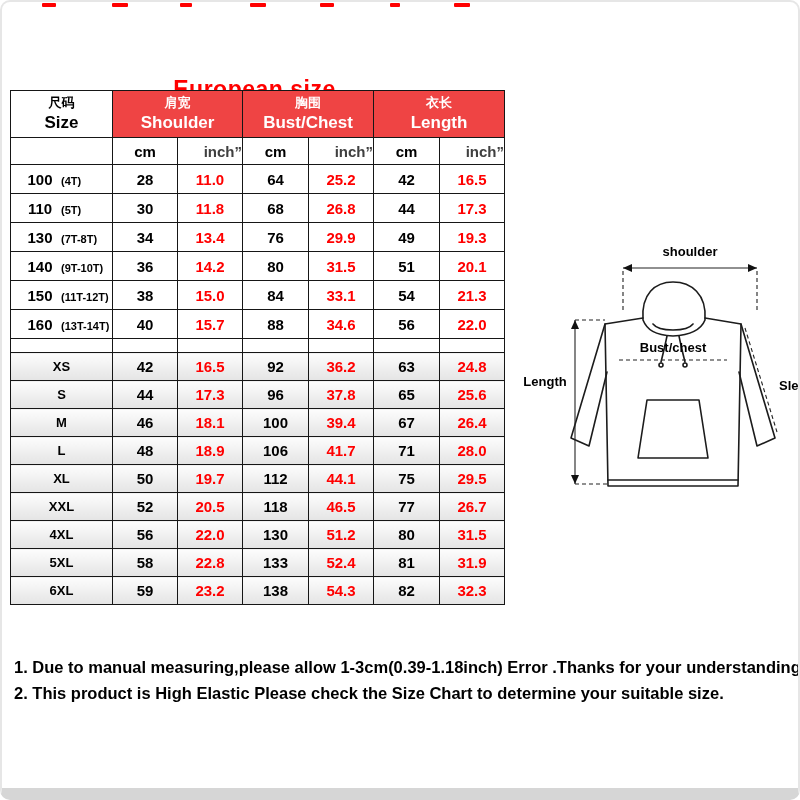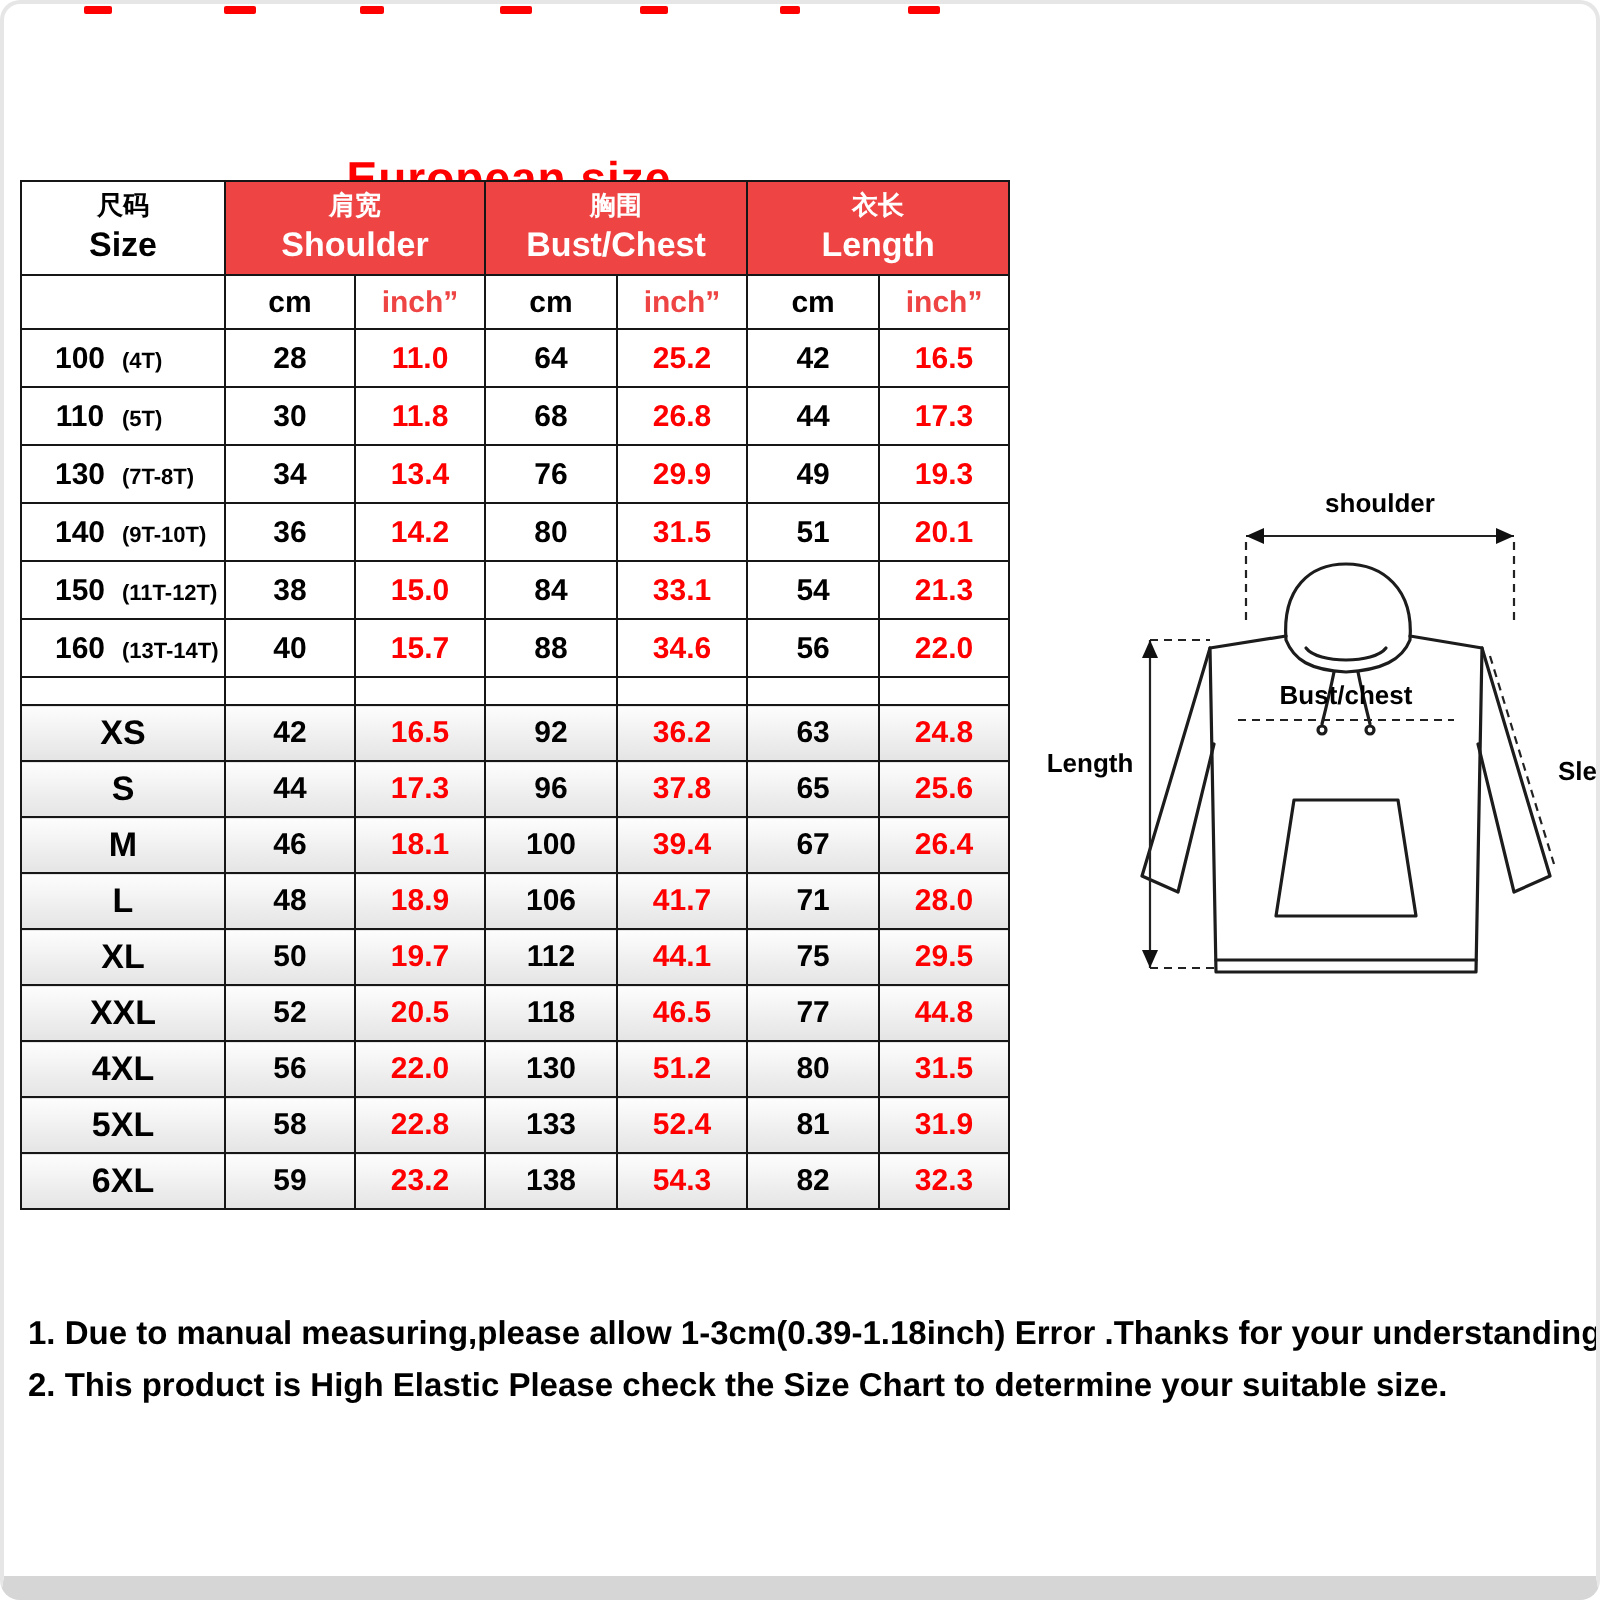--- a/index.html
+++ b/index.html
@@ -29,27 +29,27 @@
     border-collapse:collapse;table-layout:fixed;
   }
   .size-table td,.size-table th{
     border:1px solid #161616;padding:0;margin:0;text-align:center;vertical-align:middle;
     font-weight:bold;color:#000;overflow:hidden;white-space:nowrap;
   }
   th.hd{background:#ef4444;color:#fff;height:46px;font-size:17px;line-height:1.25;}
   th.hd .zh{display:block;font-size:13px;font-weight:bold;}
   th.hd-size{background:#fff;color:#000;}
   tr.unit-row td{height:26px;font-size:15px;background:#fff;}
-  td.inch-h{color:#ef4444;}
+  td.inch-h{color:#404040;text-align:right;}
   tr.kids td{height:28px;font-size:15px;background:#fff;}
   tr.kids .size-cell{text-align:left;padding-left:8px;}
   .k-size{display:inline-block;width:42px;text-align:center;}
   .k-age{display:inline-block;font-size:11px;text-align:center;}
   tr.adult td{height:27px;font-size:15px;background:linear-gradient(180deg,#fdfdfd 0%,#efefef 55%,#e4e4e4 100%);}
-  tr.adult .size-cell{font-size:17px;}
+  tr.adult .size-cell{font-size:13px;}
   td.inch{color:#f00;}
   tr.spacer td{height:13px;background:#fff;}
 
   .diagram{position:absolute;left:503px;top:238px;width:300px;height:300px;}
 
   .notes{
     position:absolute;left:12px;top:652px;width:784px;
     font-size:16.5px;font-weight:bold;color:#000;line-height:1.6;white-space:nowrap;
   }
 </style>
@@ -218,21 +218,21 @@
           <td class="cm">75</td>
           <td class="inch">29.5</td>
         </tr>
         <tr class="adult">
           <td class="size-cell">XXL</td>
           <td class="cm">52</td>
           <td class="inch">20.5</td>
           <td class="cm">118</td>
           <td class="inch">46.5</td>
           <td class="cm">77</td>
-          <td class="inch">44.8</td>
+          <td class="inch">26.7</td>
         </tr>
         <tr class="adult">
           <td class="size-cell">4XL</td>
           <td class="cm">56</td>
           <td class="inch">22.0</td>
           <td class="cm">130</td>
           <td class="inch">51.2</td>
           <td class="cm">80</td>
           <td class="inch">31.5</td>
         </tr>

